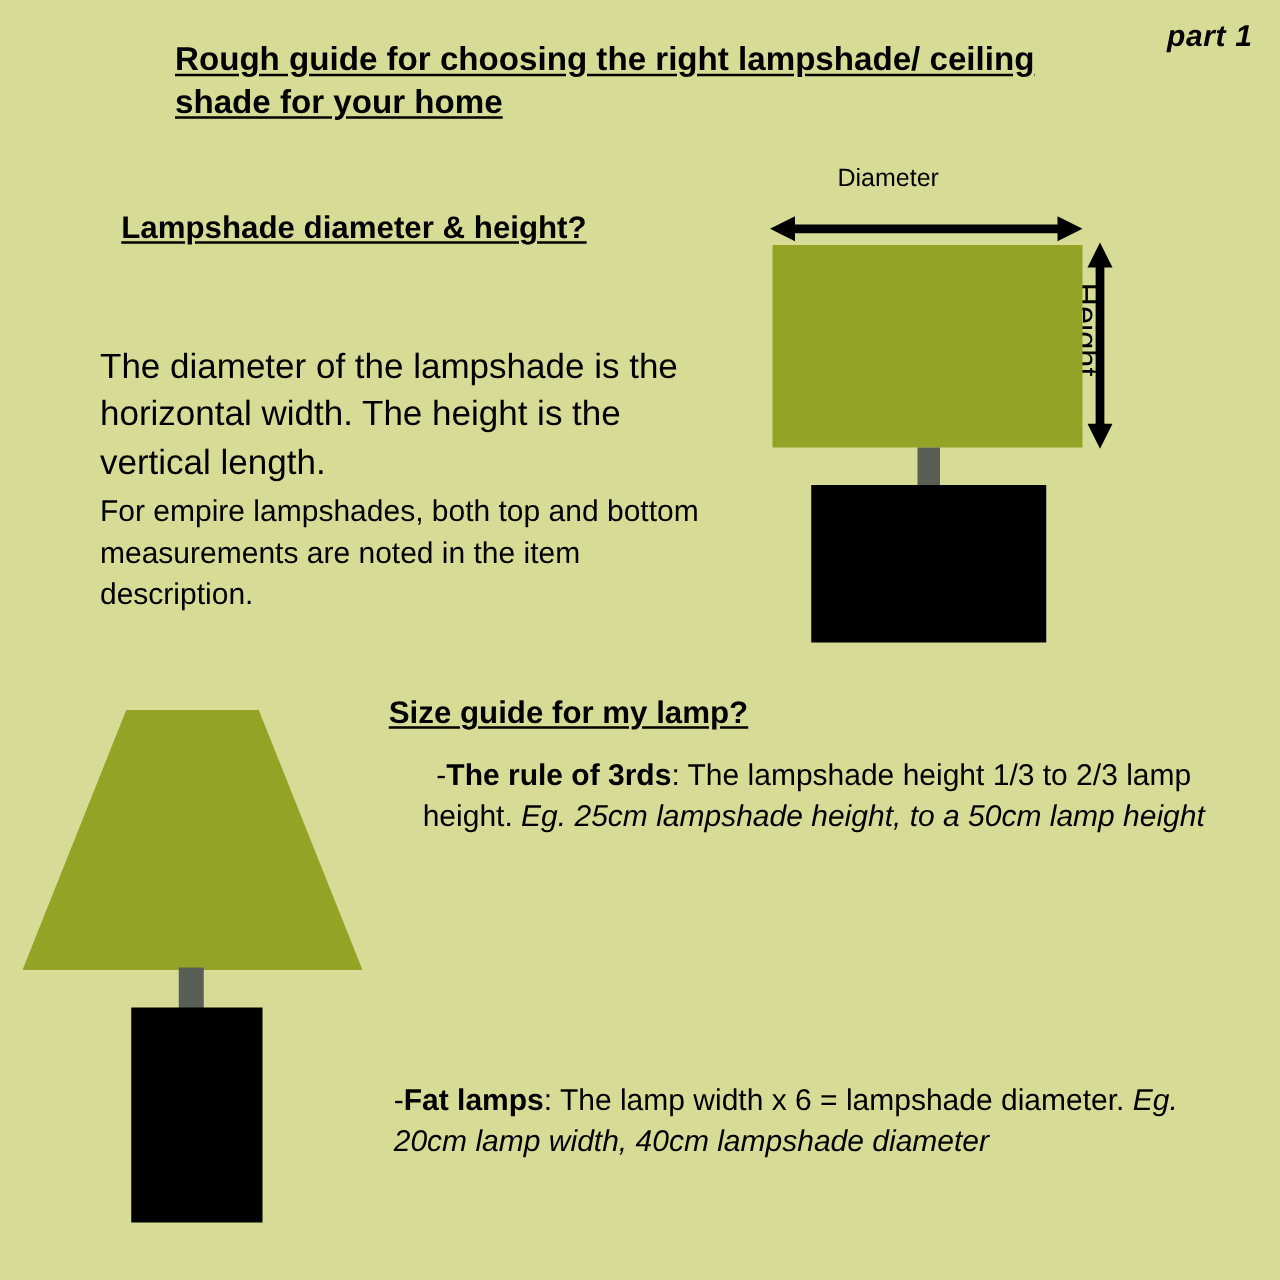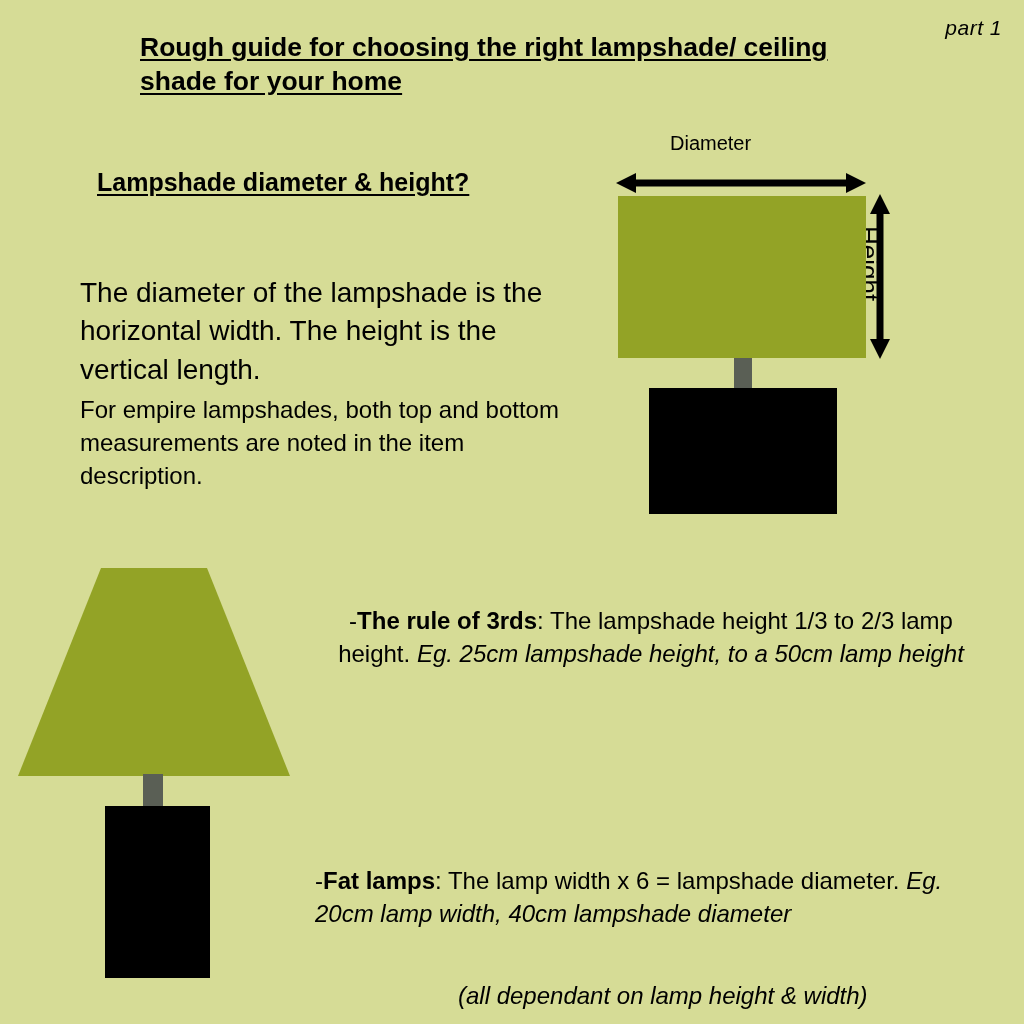--- a/index.html
+++ b/index.html
@@ -19,22 +19,22 @@
     position: relative;
     width: 1024px;
     height: 1024px;
   }
 
   
   .part-label {
     position: absolute;
     top: 16px;
     right: 22px;
-    font-size: 21px;
-    font-weight: normal;
+    font-size: 24px;
+    font-weight: bold;
     font-style: italic;
     letter-spacing: 0.5px;
     text-align: right;
   }
   .main-title {
     position: absolute;
     top: 30px;
     left: 140px;
     width: 740px;
     text-align: left;
@@ -237,25 +237,25 @@
   </div>
 
   <div class="diagram-bottom">
     <svg class="empire-shade" viewBox="0 0 272 208">
       <polygon points="83,0 189,0 272,208 0,208" fill="#93a326"></polygon>
     </svg>
     <div class="empire-neck"></div>
     <div class="empire-base"></div>
   </div>
 
+  <div class="sec2-heading">Size guide for my lamp?</div>
 
   <div class="rule-block rule-1">
     <span>-</span><b>The rule of 3rds</b><span>: The lampshade height 1/3 to 2/3 lamp height. </span><i>Eg. 25cm lampshade height, to a 50cm lamp height</i>
   </div>
 
 
   <div class="rule-block rule-3">
     <span>-</span><b>Fat lamps</b><span>: The lamp width x 6 = lampshade diameter. </span><i>Eg. 20cm lamp width, 40cm lampshade diameter</i>
   </div>
 
-  <div class="footnote">(all dependant on lamp height &amp; width)</div>
 
 </div>
 
 </body></html>

